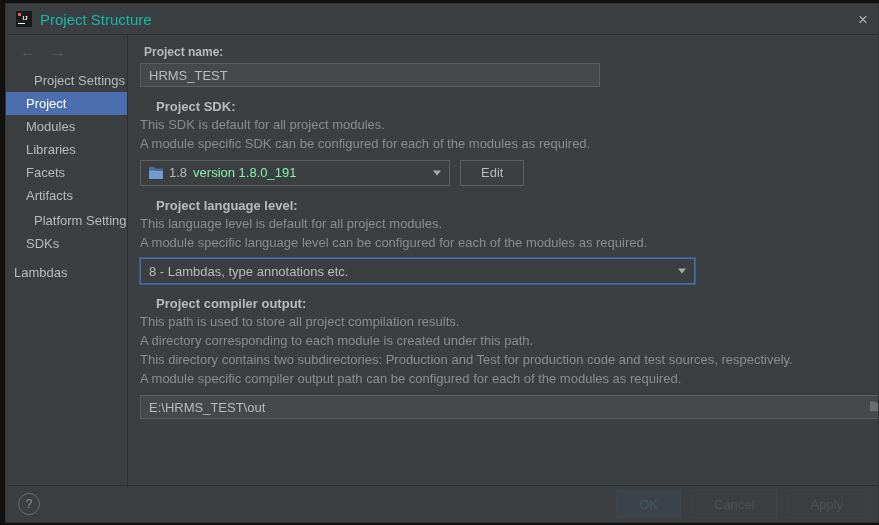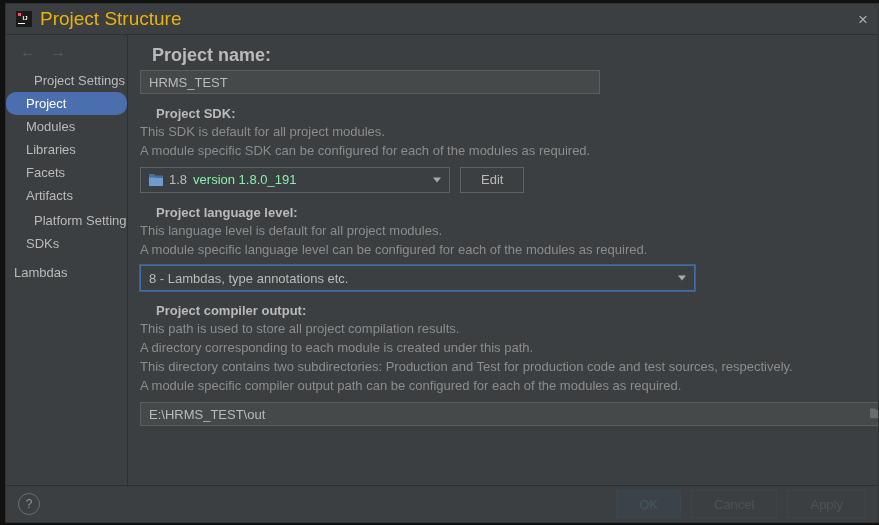--- a/index.html
+++ b/index.html
@@ -1,32 +1,32 @@
 <!DOCTYPE html>
 <html><head>
 <meta charset="utf-8">
 <style>
   html,body{margin:0;padding:0;background:#111;width:879px;height:525px;overflow:hidden;
     font-family:"Segoe UI","Microsoft YaHei",Arial,sans-serif;font-size:13px;color:#bababa;}
   .window{position:absolute;left:5px;top:3px;width:874px;height:520px;background:#3c3f41;border:1px solid #323232;box-sizing:border-box;}
   .titlebar{height:30px;border-bottom:1px solid #2d2f30;display:flex;align-items:center;padding:0 10px;}
   .app-icon{width:16px;height:16px;margin-right:8px;display:inline-block;}
   .app-icon svg{display:block;}
-  .title{color:#eab308;font-size:19px;}
+  .title{color:#14b8a6;font-size:15px;}
   .close-x{margin-left:auto;color:#adadad;font-size:17px;cursor:pointer;line-height:1;}
   .body{display:flex;height:calc(100% - 30px - 36px);}
   .sidebar{width:121px;flex:0 0 121px;border-right:1px solid #2d2f30;padding-top:4px;}
   .nav-arrows{display:flex;gap:14px;padding:4px 10px 6px 14px;}
   .nav-arrows span{color:#5a5c5d;font-size:16px;cursor:default;}
   .side-head{color:#bababa;padding:6px 10px 4px 8px;font-size:13px;white-space:nowrap;overflow:hidden;margin-left:20px;}
-  .side-item{padding:4px 10px 4px 20px;color:#bababa;cursor:pointer;white-space:nowrap;overflow:hidden;border-radius:10px;}
+  .side-item{padding:4px 10px 4px 20px;color:#bababa;cursor:pointer;white-space:nowrap;overflow:hidden;}
   .side-item.sel{background:#4b6eaf;color:#ffffff;}
   .side-gap{height:6px;}
   .content{flex:1;padding:10px 18px 0 12px;overflow:hidden;}
-  .label{color:#bababa;font-weight:600;font-size:18px;margin:0 0 4px 12px;}
+  .label{color:#bababa;font-weight:600;font-size:12px;margin:0 0 4px 4px;}
   .sublabel{color:#bababa;font-weight:600;font-size:13px;margin:12px 0 2px 16px;}
   .field{background:#45494a;border:1px solid #5b5e60;height:24px;line-height:24px;padding:0 8px;color:#bababa;box-sizing:border-box;}
   .field.name{width:460px;}
   .desc{color:#8c8c8c;font-size:13px;line-height:1.45;}
   .row{display:flex;align-items:center;gap:10px;margin-top:6px;}
   .combo{position:relative;background:#3c3f41;border:1px solid #5e6060;height:26px;box-sizing:border-box;display:flex;align-items:center;padding:0 26px 0 8px;}
   .combo.sdk{width:310px;align-items:center;}
   .combo .tri{position:absolute;right:8px;top:50%;transform:translateY(-50%);width:0;height:0;border-left:4px solid transparent;border-right:4px solid transparent;border-top:5px solid #a9a9a9;}
   .sdk-icon{width:14px;height:12px;margin-right:6px;display:inline-block;}
   .sdk-icon svg{display:block;}

